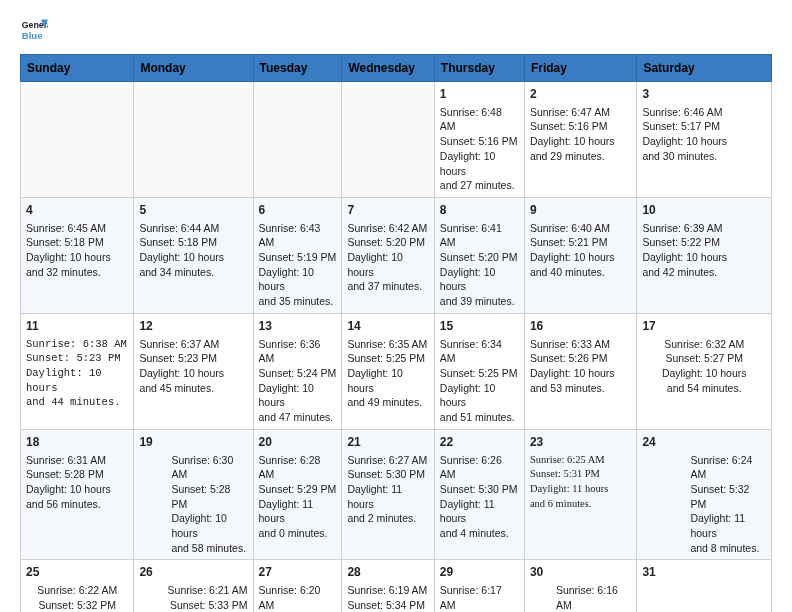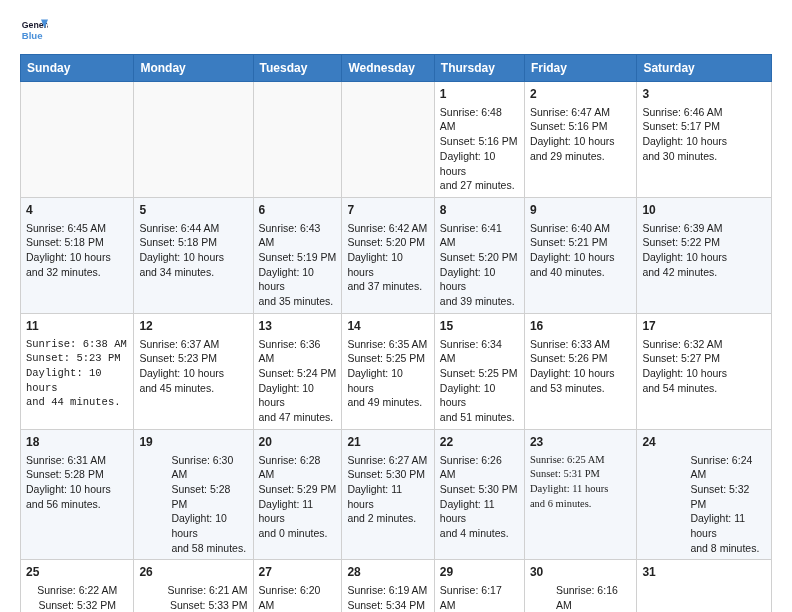--- a/index.html
+++ b/index.html
@@ -37,21 +37,21 @@
       text-align: center;
       margin-bottom: 10px;
     }
     table {
       width: 100%;
       border-collapse: collapse;
       font-size: 11px;
     }
     thead tr th {
       background: #3a7cc1;
-      color: #ffffff;
+      color: #000000;
       padding: 6px 6px;
       text-align: left;
       font-size: 12px;
       font-weight: bold;
       border: 1px solid #2a6aae;
     }
     tbody tr td {
       vertical-align: top;
       border: 1px solid #d0d0d0;
       padding: 4px 5px;
@@ -227,21 +227,21 @@
         </td>
         <td>
           <div class="day-num">16</div>
           <div class="day-info" style="white-space: pre-line;">Sunrise: 6:33 AM
 Sunset: 5:26 PM
 Daylight: 10 hours
 and 53 minutes.</div>
         </td>
         <td>
           <div class="day-num">17</div>
-          <div class="day-info" style="white-space: pre-line;">Sunrise: 6:32 AM
+          <div class="day-info" style="white-space: pre-line; text-align: center;">Sunrise: 6:32 AM
 Sunset: 5:27 PM
 Daylight: 10 hours
 and 54 minutes.</div>
         </td>
       </tr>
       <tr>
         <td>
           <div class="day-num">18</div>
           <div class="day-info" style="white-space: pre-line;">Sunrise: 6:31 AM
 Sunset: 5:28 PM

